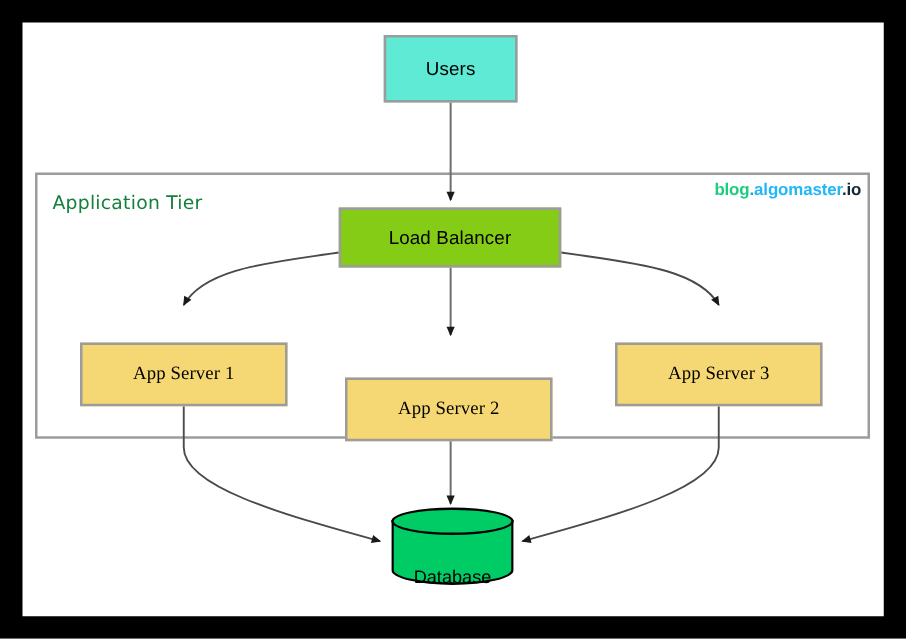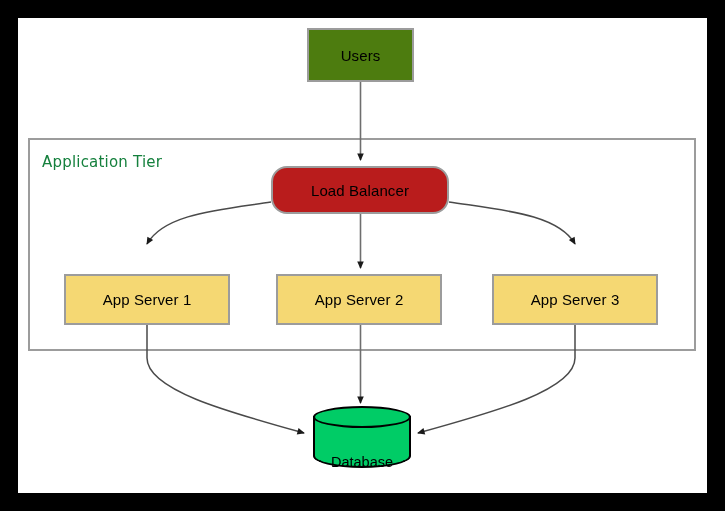--- a/index.html
+++ b/index.html
@@ -40,39 +40,39 @@
     z-index: 5;
   }
   .box {
     border: 2px solid #9c9c9c;
   }
   #users-node {
     left: 289px;
     top: 10px;
     width: 107px;
     height: 54px;
-    background: #4d7c0f;
+    background: #5eead4;
   }
   #lb-node {
     left: 253px;
     top: 148px;
     width: 178px;
     height: 48px;
-    background: #b91c1c;
-    border-radius: 16px;
+    background: #84cc16;
   }
   .app-node {
     top: 256px;
     width: 166px;
     height: 51px;
     background: #F5D873;
     border: 2px solid #9c9c9c;
+    font-family: Liberation Serif, serif;
   }
   #app1-node { left: 46px; }
-  #app2-node { left: 258px; }
+  #app2-node { left: 258px; margin-top: 28px; }
   #app3-node { left: 474px; text-align: center; }
 
   
   #app-tier {
     position: absolute;
     left: 10px;
     top: 120px;
     width: 668px;
     height: 213px;
     border: 2px solid #9c9c9c;
@@ -167,20 +167,21 @@
 </style>
 </head>
 <body>
 
 <div id="screenshot">
   <div id="canvas">
 
     <div id="app-tier"></div>
     <div id="app-tier-label">Application Tier</div>
 
+    <div id="watermark"><span class="wm-blog">blog</span><span class="wm-dot1">.</span><span class="wm-algo">algomaster</span><span class="wm-dotio">.io</span></div>
 
     <svg id="connectors" viewBox="0 0 689 475">
       <defs>
         <marker id="arrowhead" markerWidth="9" markerHeight="9" refX="7.2" refY="4.2" orient="auto" markerUnits="userSpaceOnUse">
           <path d="M0.6,0.9 L8.2,4.2 L0.6,7.5 z" fill="#1a1a1a"></path>
         </marker>
       </defs>
 
       <path d="M342.5,64 L342.5,142" fill="none" stroke="#6e6e6e" stroke-width="1.6" marker-end="url(#arrowhead)"></path>
 

